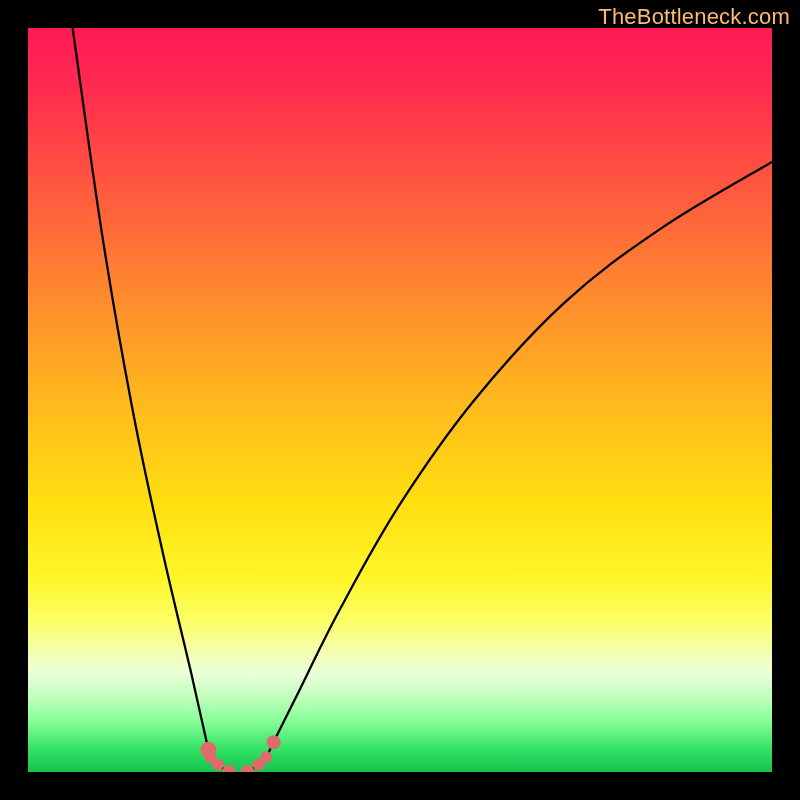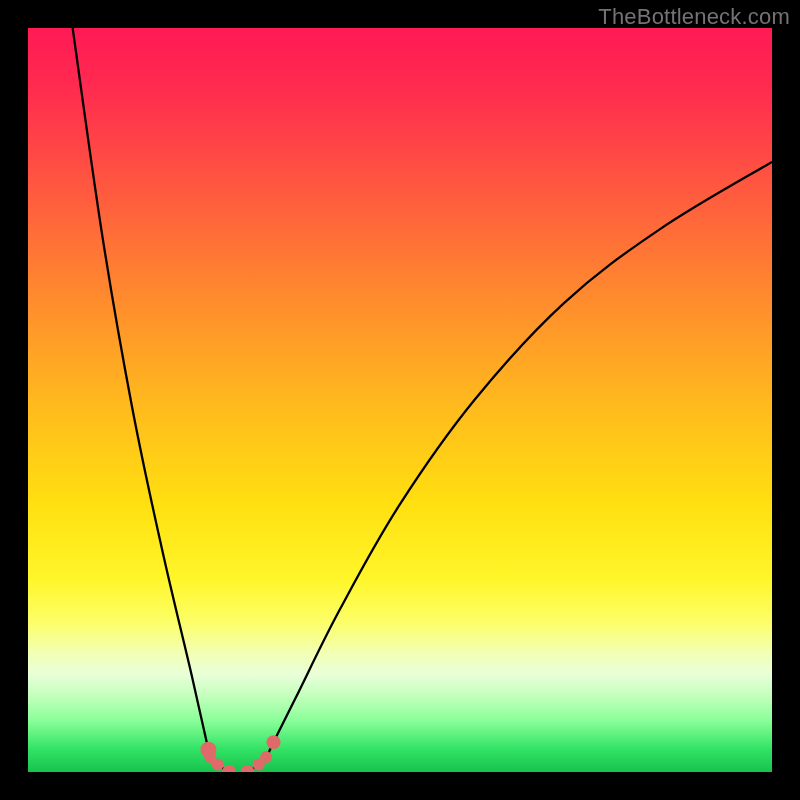--- a/index.html
+++ b/index.html
@@ -32,21 +32,21 @@
       #bfffba 90%,
       #8bff9a 93%,
       #31e264 97%,
       #17c24e 100%
     );
   }
   .watermark {
     position: absolute;
     top: 4px;
     right: 10px;
-    color: #737373;
+    color: #fdba74;
     font-size: 22px;
     font-weight: 500;
     letter-spacing: 0.2px;
     font-family: Arial, Helvetica, sans-serif;
   }
   svg.curve {
     position: absolute;
     left: 0;
     top: 0;
     width: 744px;

